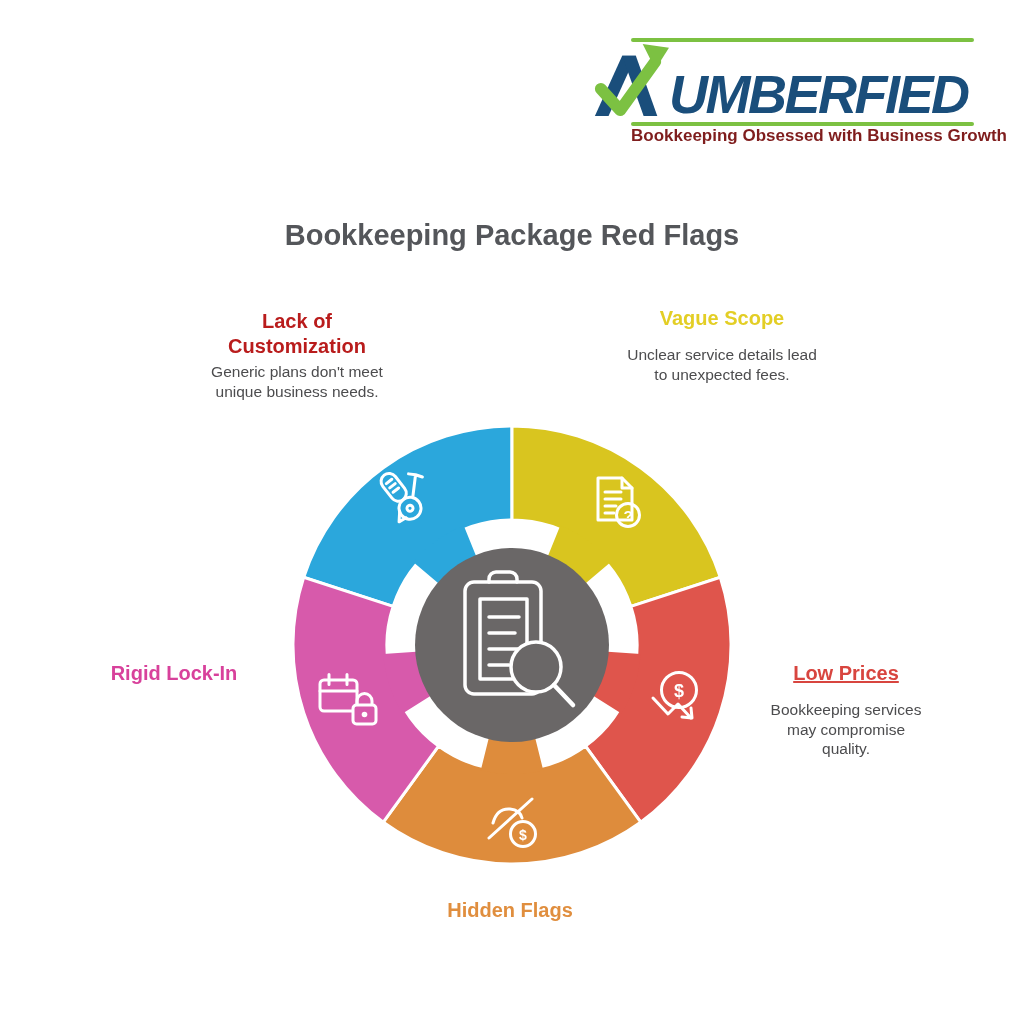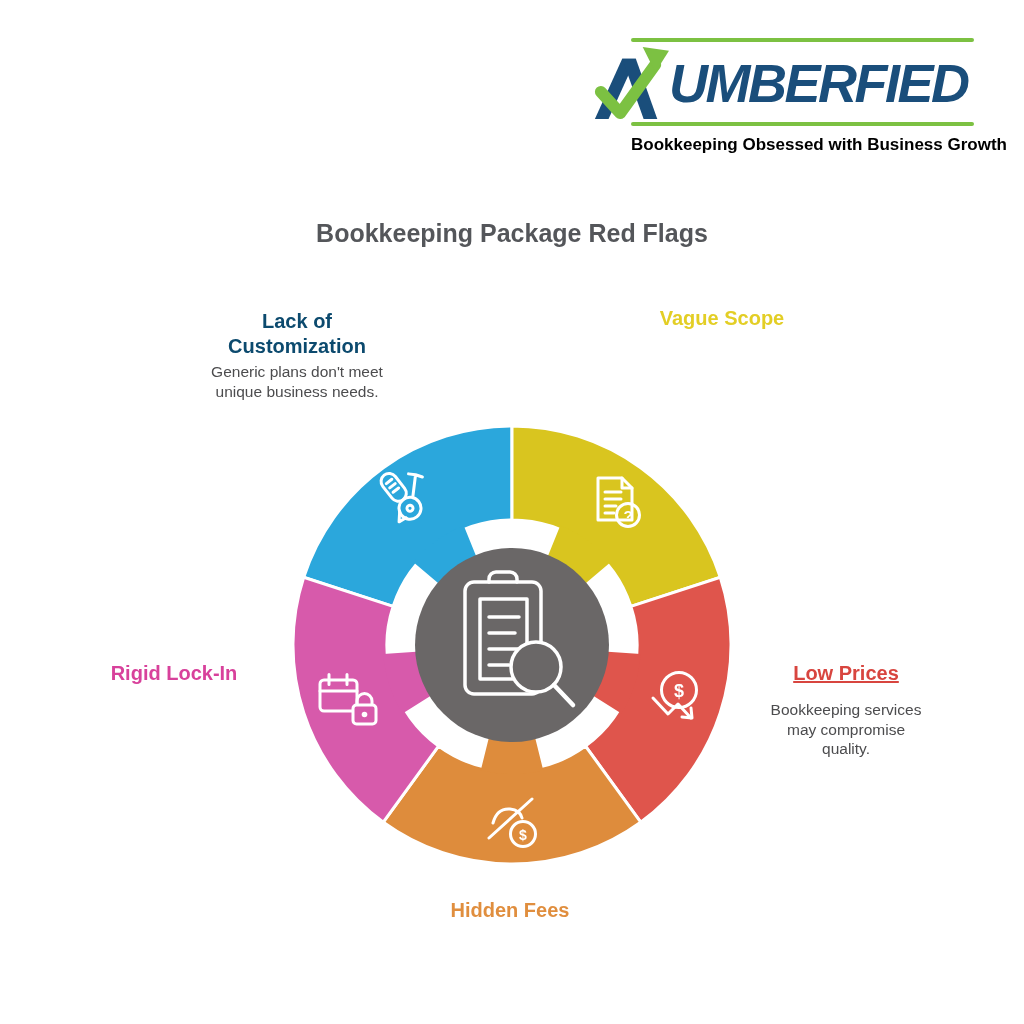--- a/index.html
+++ b/index.html
@@ -8,37 +8,37 @@
     position:relative;
     background:#FFFFFF;
     font-family:"Liberation Sans", sans-serif;
     overflow:hidden;
     color:#4C4C4E;
   }
 
   
   .logo { position:absolute; top:38px; right:50px; width:343px; }
   .logo-rule { height:4px; border-radius:2px; }
-  .logo-mark { display:flex; align-items:center; height:72px; margin:6px 0 2px -44px; }
+  .logo-mark { display:flex; align-items:flex-end; height:72px; margin:6px 0 2px -44px; }
   .logo-mark svg { overflow:visible; flex:0 0 auto; }
   .brand-rest {
     display:inline-block;
     font-size:54px; font-weight:bold; font-style:italic;
     letter-spacing:-2.5px; line-height:0.92;
     margin-left:-4px;
   }
   .logo-tagline {
-    margin-top:9px; text-align:center;
-    font-size:17px; font-weight:bold; color:#000000; white-space:nowrap;
+    text-align:center;
+    font-size:17px; font-weight:bold; color:#7f1d1d; white-space:nowrap;
   }
 
   
   .page-title {
     position:absolute; top:219px; left:0; width:1024px;
-    text-align:center; font-size:25px; font-weight:bold;
+    text-align:center; font-size:29px; font-weight:bold;
   }
 
   
   .wheel { position:absolute; left:282px; top:415px; }
 
   
   .flag-label { position:absolute; transform:translateX(-50%); text-align:center; }
   .flag-heading { font-size:20px; font-weight:bold; line-height:1.25; margin:0 auto; }
   .flag-desc { font-size:15.5px; line-height:1.27; color:#4C4C4E; margin:21px auto 0; }
 
@@ -147,32 +147,33 @@
       <path d="M15,7.5 v10 M33,7.5 v10"></path>
       <path d="M6,24 h37"></path>
       <path d="M43,38 v-4 a7.5,7.5 0 0 1 15,0 v4"></path>
       <rect x="39" y="38" width="23" height="19" rx="3.5" fill="#D75AAB"></rect>
       <circle cx="50.5" cy="47.5" r="2.8" fill="#FFFFFF" stroke="none"></circle>
     </g>
   </g>
 </svg>
 
 <div class="flag-label" id="flag-lack">
-  <div class="flag-heading" style="color: #0c4a6e;">Lack of Customization</div>
+  <div class="flag-heading" style="color: #b91c1c;">Lack of Customization</div>
   <div class="flag-desc">Generic plans don't meet unique business needs.</div>
 </div>
 
 <div class="flag-label" id="flag-vague">
   <div class="flag-heading" style="color: rgb(227, 206, 37);">Vague Scope</div>
+  <div class="flag-desc">Unclear service details lead to unexpected fees.</div>
 </div>
 
 <div class="flag-label" id="flag-low">
   <div class="flag-heading" style="color: rgb(216, 69, 63); text-decoration: underline;">Low Prices</div>
   <div class="flag-desc">Bookkeeping services may compromise quality.</div>
 </div>
 
 <div class="flag-label" id="flag-hidden">
-  <div class="flag-heading" style="color: rgb(224, 142, 62);">Hidden Fees</div>
+  <div class="flag-heading" style="color: rgb(224, 142, 62);">Hidden Flags</div>
 </div>
 
 <div class="flag-label" id="flag-long">
   <div class="flag-heading" style="color: rgb(216, 65, 155);">Rigid Lock-In</div>
 </div>
 
 </body></html>

